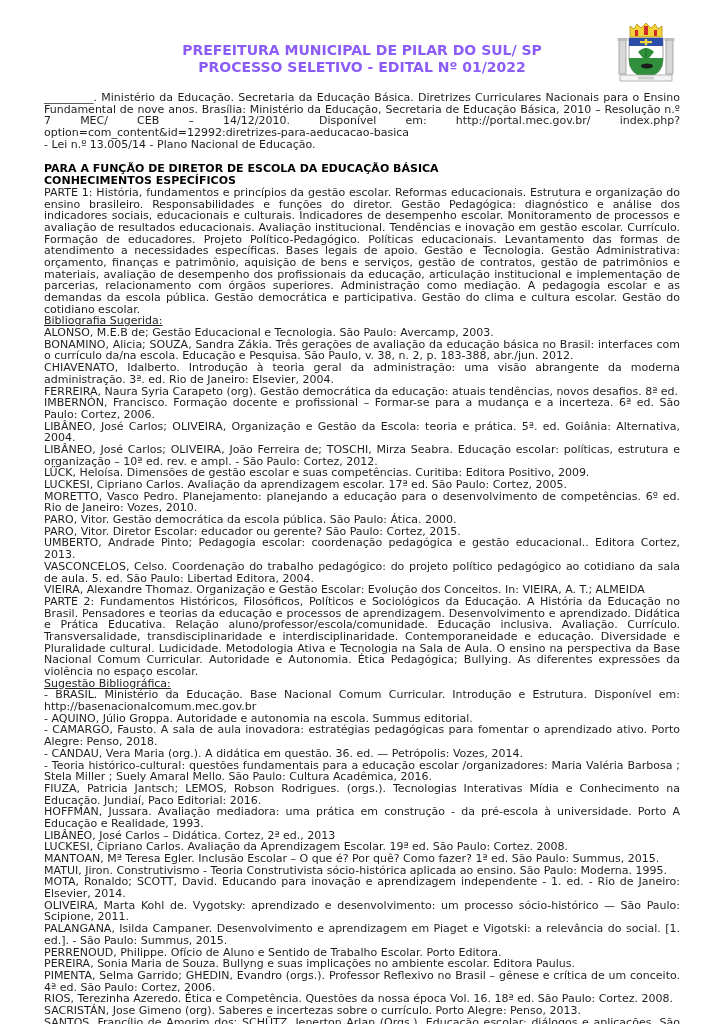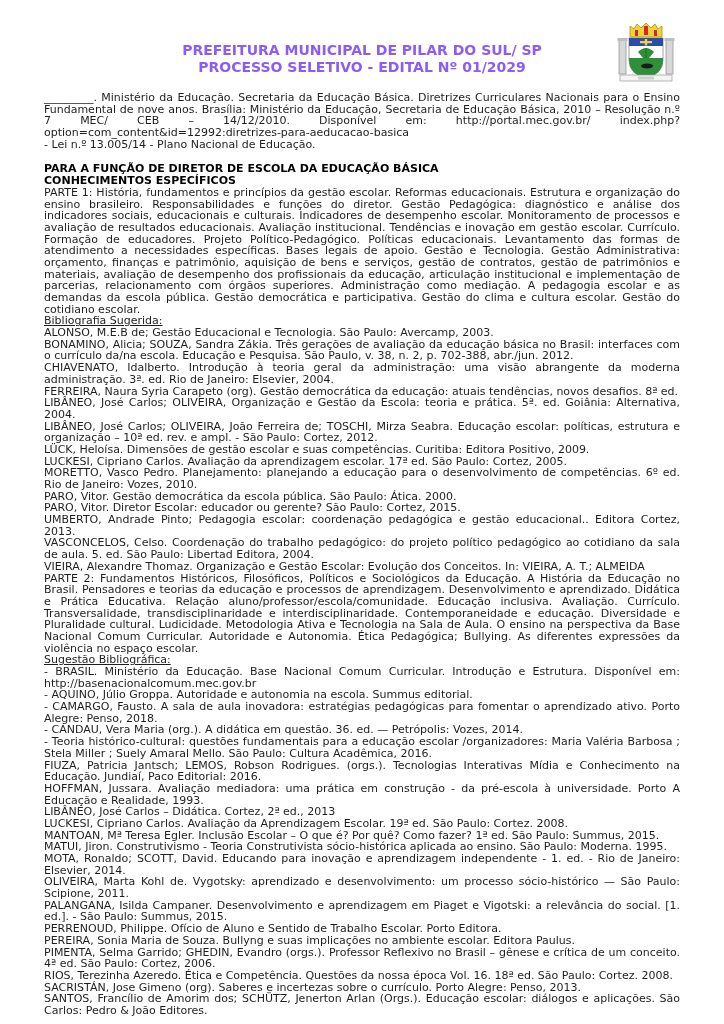--- a/index.html
+++ b/index.html
@@ -17,21 +17,21 @@
   .justify { text-align: justify; }
   .gap { height: 13px; }
   .bold { font-weight: bold; color: #000; }
   .underline { text-decoration: underline; }
 </style>
 </head>
 <body>
 
 <div class="header-title">
   <div>PREFEITURA MUNICIPAL DE PILAR DO SUL/ SP</div>
-  <div>PROCESSO SELETIVO - EDITAL Nº 01/2029</div>
+  <div>PROCESSO SELETIVO - EDITAL Nº 01/2022</div>
 </div>
 
 <div class="coat">
   <svg width="60" height="62" viewBox="0 0 60 62">
 
     <rect x="3" y="18" width="7" height="34" fill="#d8d8d8" stroke="#9a9a9a" stroke-width="0.8"></rect>
     <rect x="50" y="18" width="7" height="34" fill="#d8d8d8" stroke="#9a9a9a" stroke-width="0.8"></rect>
     <rect x="1.5" y="16" width="10" height="3" fill="#bdbdbd"></rect>
     <rect x="48.5" y="16" width="10" height="3" fill="#bdbdbd"></rect>
 
@@ -57,23 +57,24 @@
 <div class="content">
   <p class="justify">_________. Ministério da Educação. Secretaria da Educação Básica. Diretrizes Curriculares Nacionais para o Ensino Fundamental de nove anos. Brasília: Ministério da Educação, Secretaria de Educação Básica, 2010 – Resolução n.º 7 MEC/ CEB – 14/12/2010. Disponível em: http://portal.mec.gov.br/ index.php?option=com_content&amp;id=12992:diretrizes-para-aeducacao-basica</p>
   <p>- Lei n.º 13.005/14 - Plano Nacional de Educação.</p>
   <div class="gap"></div>
   <p class="bold">PARA A FUNÇÃO DE DIRETOR DE ESCOLA DA EDUCAÇÃO BÁSICA</p>
   <p class="bold">CONHECIMENTOS ESPECÍFICOS</p>
   <p class="justify">PARTE 1: História, fundamentos e princípios da gestão escolar. Reformas educacionais. Estrutura e organização do ensino brasileiro. Responsabilidades e funções do diretor. Gestão Pedagógica: diagnóstico e análise dos indicadores sociais, educacionais e culturais. Indicadores de desempenho escolar. Monitoramento de processos e avaliação de resultados educacionais. Avaliação institucional. Tendências e inovação em gestão escolar. Currículo. Formação de educadores. Projeto Político-Pedagógico. Políticas educacionais. Levantamento das formas de atendimento a necessidades específicas. Bases legais de apoio. Gestão e Tecnologia. Gestão Administrativa: orçamento, finanças e patrimônio, aquisição de bens e serviços, gestão de contratos, gestão de patrimônios e materiais, avaliação de desempenho dos profissionais da educação, articulação institucional e implementação de parcerias, relacionamento com órgãos superiores. Administração como mediação. A pedagogia escolar e as demandas da escola pública. Gestão democrática e participativa. Gestão do clima e cultura escolar. Gestão do cotidiano escolar.</p>
   <p class="underline">Bibliografia Sugerida:</p>
   <div>
     <p class="justify">ALONSO, M.E.B de; Gestão Educacional e Tecnologia. São Paulo: Avercamp, 2003.</p>
-    <p class="justify">BONAMINO, Alicia; SOUZA, Sandra Zákia. Três gerações de avaliação da educação básica no Brasil: interfaces com o currículo da/na escola. Educação e Pesquisa. São Paulo, v. 38, n. 2, p. 702-388, abr./jun. 2012.</p>
+    <p class="justify">BONAMINO, Alicia; SOUZA, Sandra Zákia. Três gerações de avaliação da educação básica no Brasil: interfaces com o currículo da/na escola. Educação e Pesquisa. São Paulo, v. 38, n. 2, p. 183-388, abr./jun. 2012.</p>
     <p class="justify">CHIAVENATO, Idalberto. Introdução à teoria geral da administração: uma visão abrangente da moderna administração. 3ª. ed. Rio de Janeiro: Elsevier, 2004.</p>
     <p class="justify">FERREIRA, Naura Syria Carapeto (org). Gestão democrática da educação: atuais tendências, novos desafios. 8ª ed.</p>
+    <p class="justify">IMBERNÓN, Francisco. Formação docente e profissional – Formar-se para a mudança e a incerteza. 6ª ed. São Paulo: Cortez, 2006.</p>
     <p class="justify">LIBÂNEO, José Carlos; OLIVEIRA, Organização e Gestão da Escola: teoria e prática. 5ª. ed. Goiânia: Alternativa, 2004.</p>
     <p class="justify">LIBÂNEO, José Carlos; OLIVEIRA, João Ferreira de; TOSCHI, Mirza Seabra. Educação escolar: políticas, estrutura e organização – 10ª ed. rev. e ampl. - São Paulo: Cortez, 2012.</p>
     <p class="justify">LÜCK, Heloísa. Dimensões de gestão escolar e suas competências. Curitiba: Editora Positivo, 2009.</p>
     <p class="justify">LUCKESI, Cipriano Carlos. Avaliação da aprendizagem escolar. 17ª ed. São Paulo: Cortez, 2005.</p>
     <p class="justify">MORETTO, Vasco Pedro. Planejamento: planejando a educação para o desenvolvimento de competências. 6º ed. Rio de Janeiro: Vozes, 2010.</p>
     <p class="justify">PARO, Vitor.  Gestão democrática da escola pública. São Paulo: Ática. 2000.</p>
     <p class="justify">PARO, Vitor. Diretor Escolar: educador ou gerente? São Paulo: Cortez, 2015.</p>
     <p class="justify">UMBERTO, Andrade Pinto; Pedagogia escolar: coordenação pedagógica e gestão educacional.. Editora Cortez, 2013.</p>
     <p class="justify">VASCONCELOS, Celso. Coordenação do trabalho pedagógico: do projeto político pedagógico ao cotidiano da sala de aula. 5. ed. São Paulo: Libertad Editora, 2004.</p>
     <p class="justify">VIEIRA, Alexandre Thomaz. Organização e Gestão Escolar: Evolução dos Conceitos. In: VIEIRA, A. T.; ALMEIDA</p>

